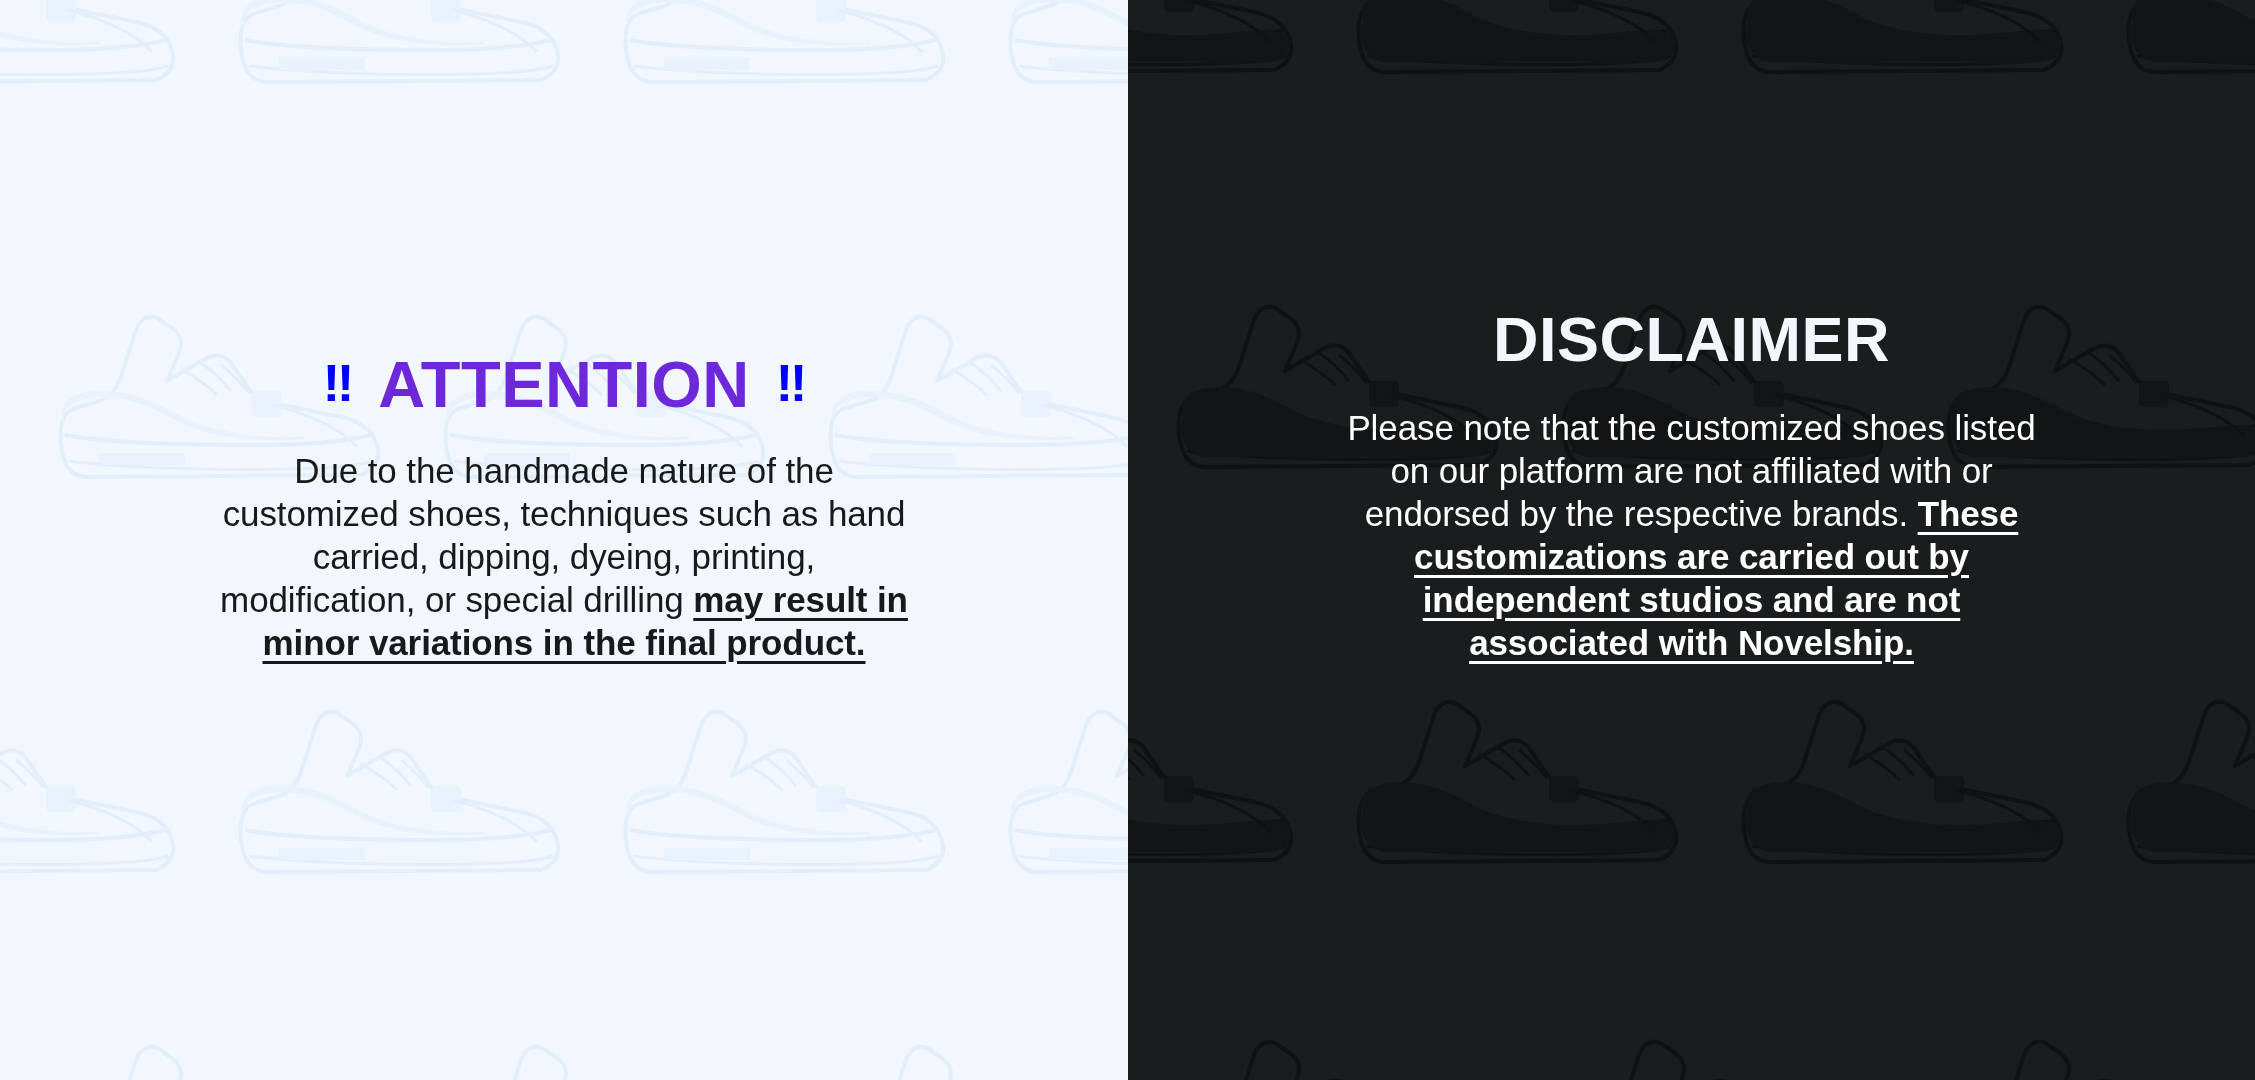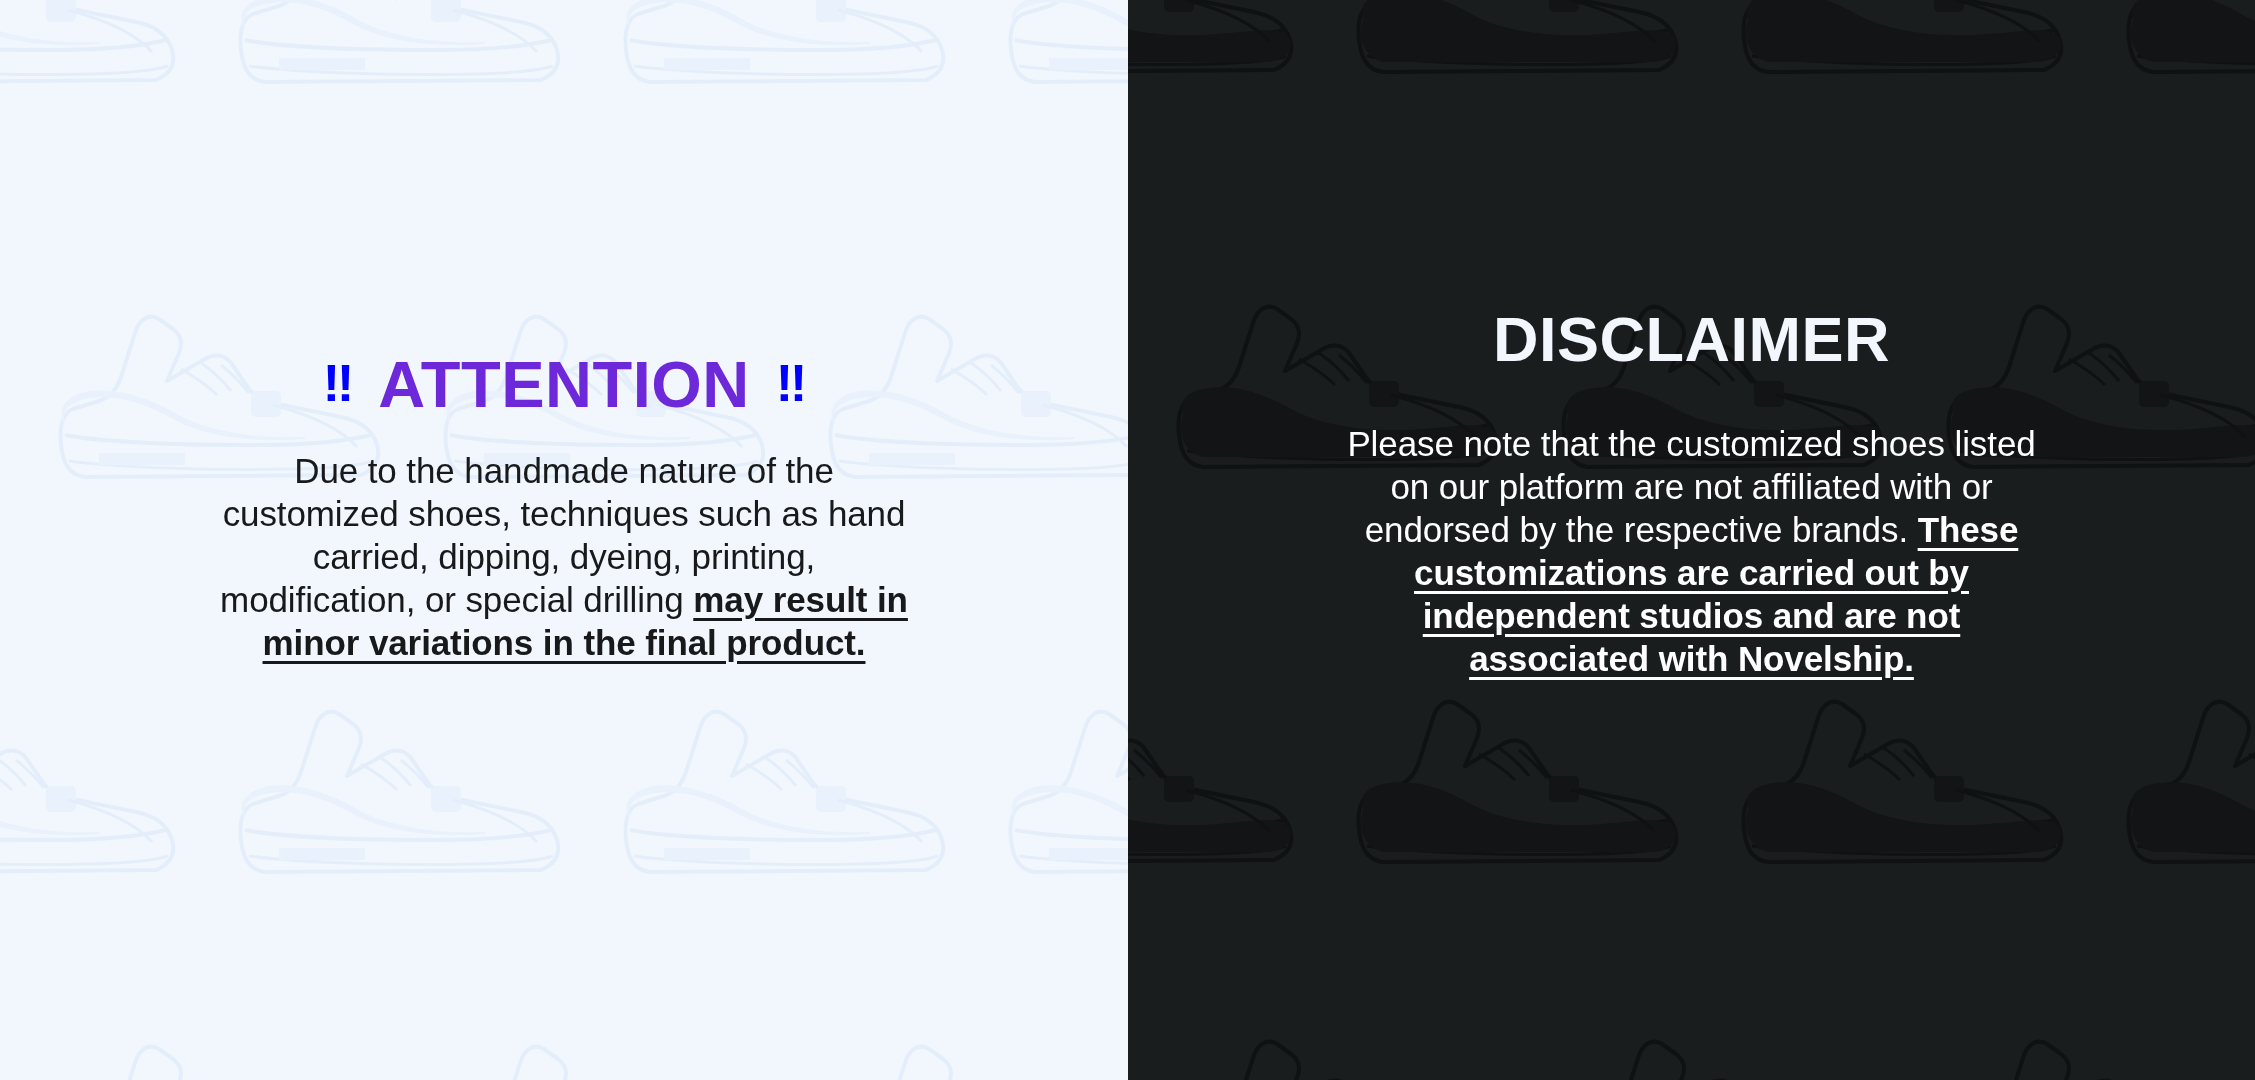--- a/index.html
+++ b/index.html
@@ -94,21 +94,21 @@
     font-size:63px;
     font-weight:900;
     line-height:62px;
     letter-spacing:0.5px;
     color:#f2f7fe;
     font-stretch:condensed;
   }
   .heading-disclaimer .line { display:block; }
 
   .body-right {
-    margin-top:52px;
+    margin-top:36px;
     width:700px;
     font-size:35px;
     line-height:43px;
     font-weight:400;
     color:#ffffff;
     font-stretch:condensed;
     letter-spacing:-0.1px;
   }
 
   

